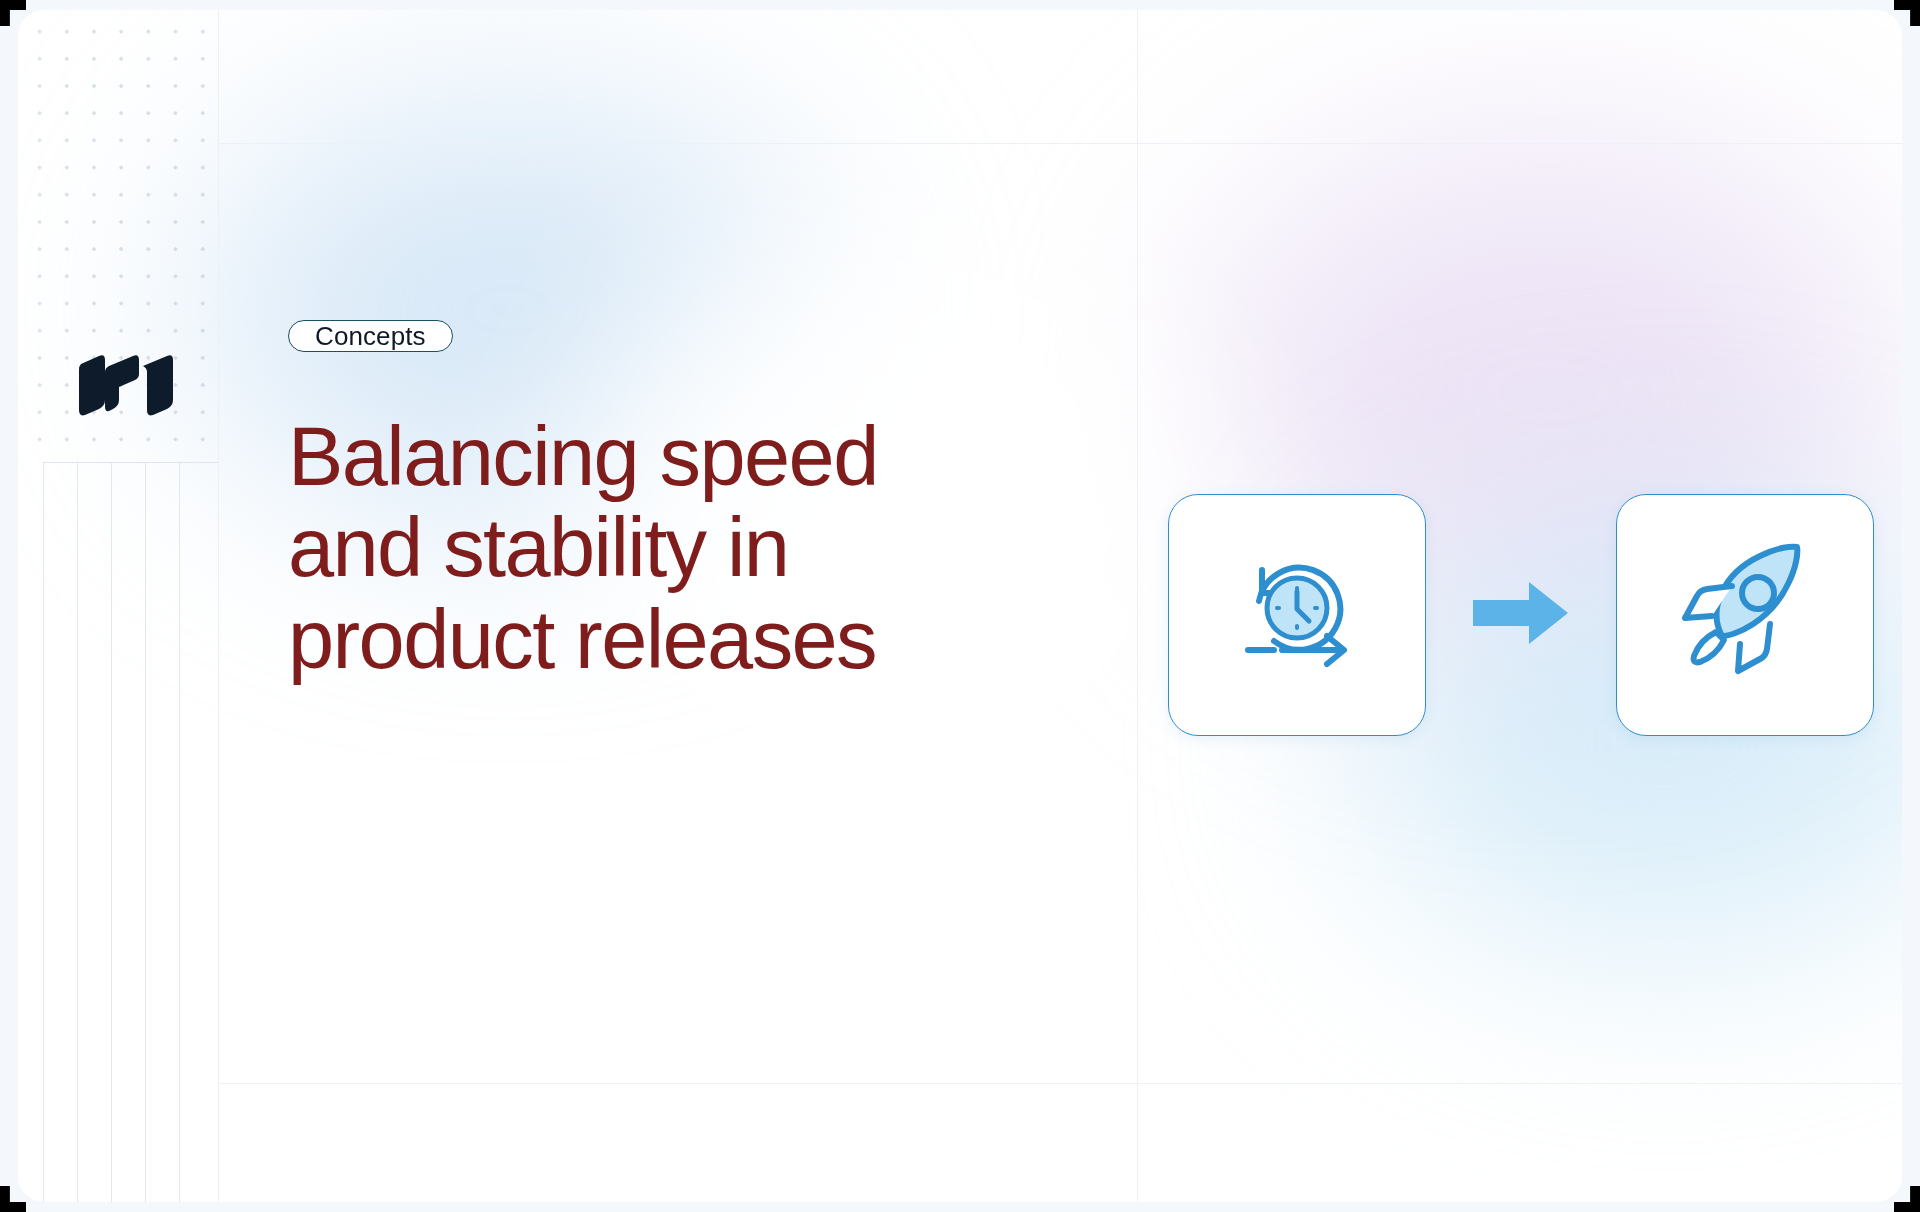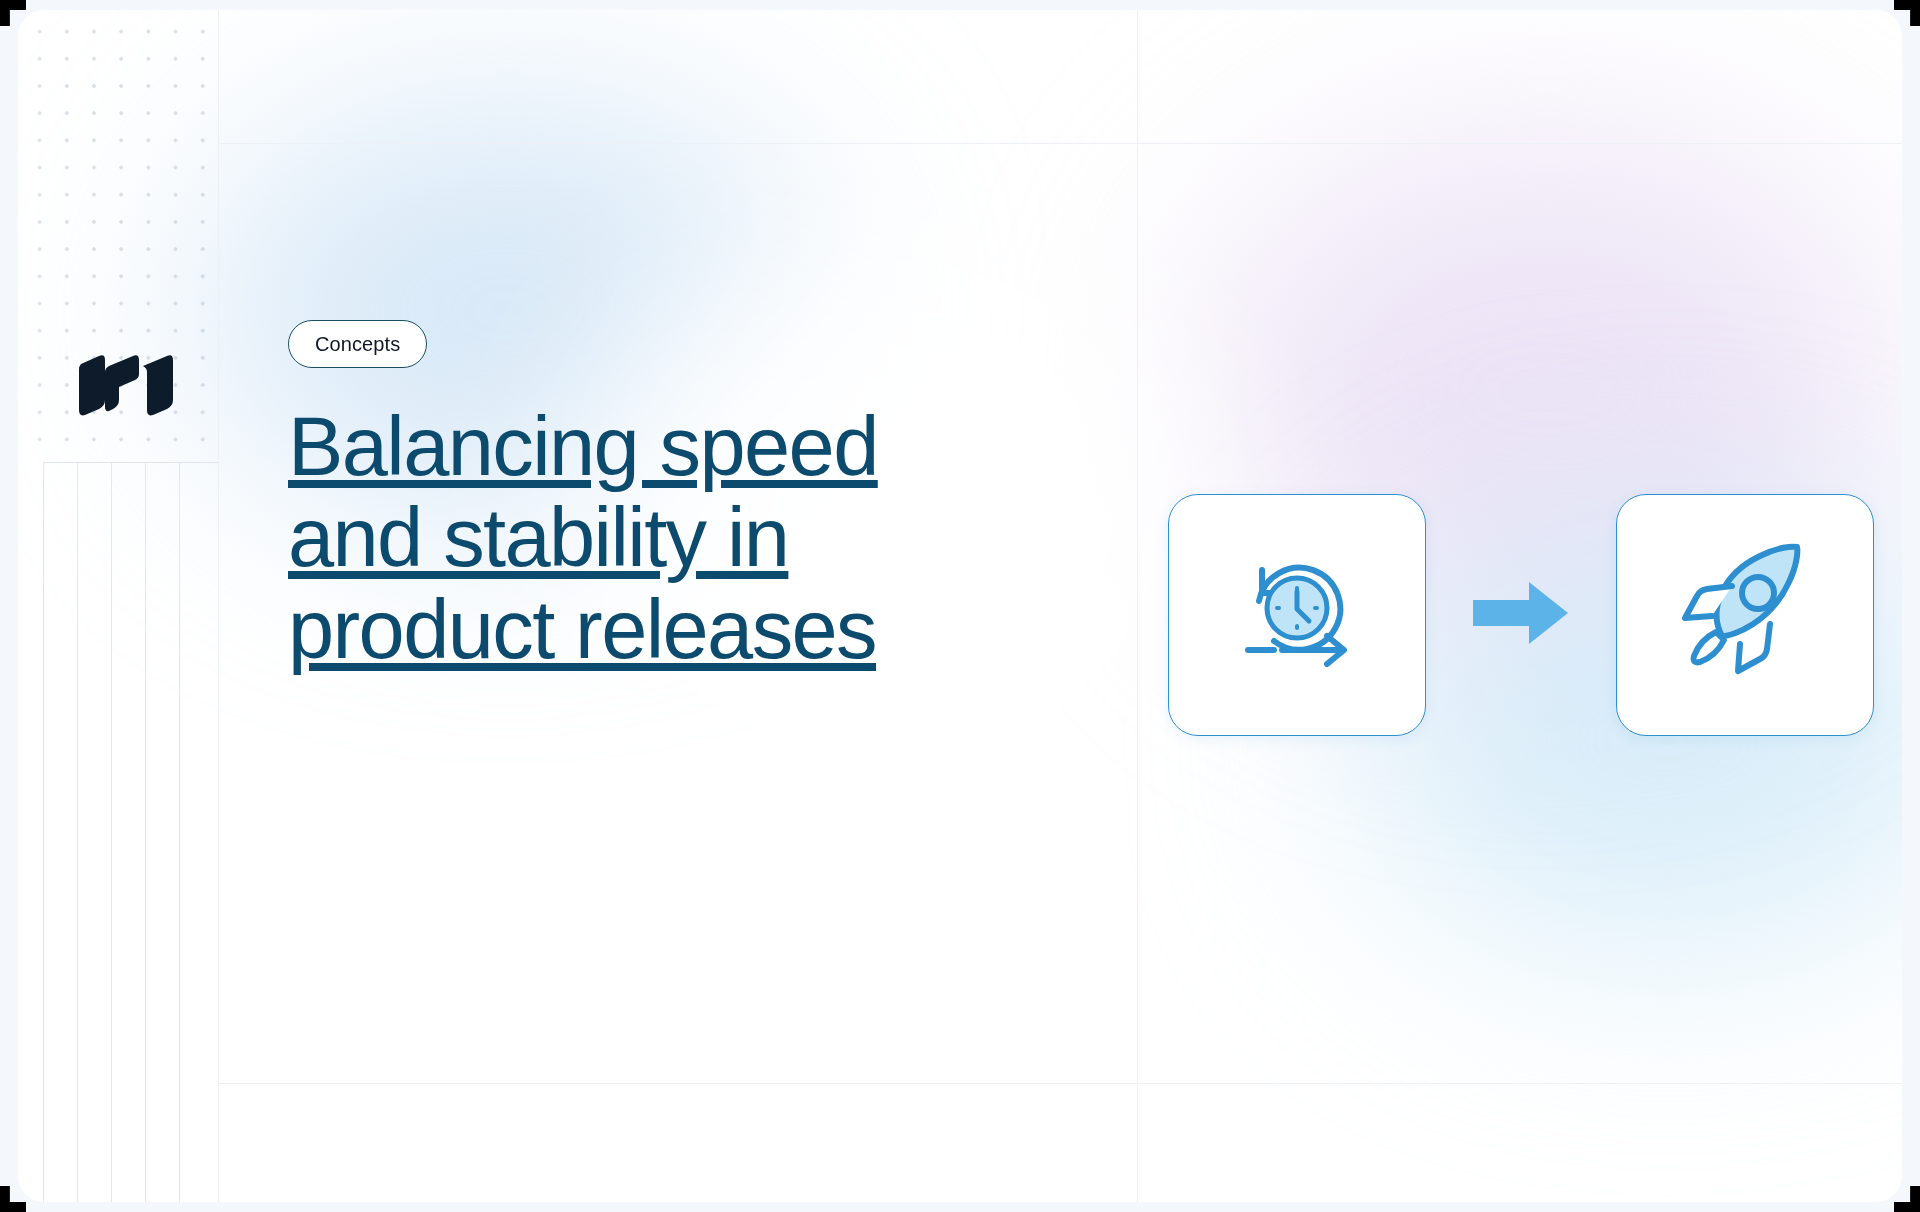--- a/index.html
+++ b/index.html
@@ -126,39 +126,38 @@
     position: absolute;
     left: 270px;
     top: 310px;
     width: 730px;
     z-index: 5;
   }
   .badge {
     display: inline-flex;
     align-items: center;
     justify-content: center;
-    height: 48px;
+    height: 32px;
     padding: 0 26px;
     border: 1.6px solid #1b4f63;
     border-radius: 999px;
     background: #ffffff;
     color: #101828;
-    font-size: 20px;
+    font-size: 26px;
     letter-spacing: .1px;
     line-height: 1;
   }
   .title {
-    margin: 33px 0 0 0;
+    margin: 59px 0 0 0;
     font-size: 83px;
     line-height: 1.10;
     font-weight: 400;
     letter-spacing: -1.6px;
-    color: #0c4a6e;
+    color: #7f1d1d;
     max-width: 720px;
-    text-decoration: underline;
   }
 
   
   .visual {
     position: absolute;
     left: 1150px;
     top: 470px;
     width: 700px;
     height: 270px;
     display: flex;

